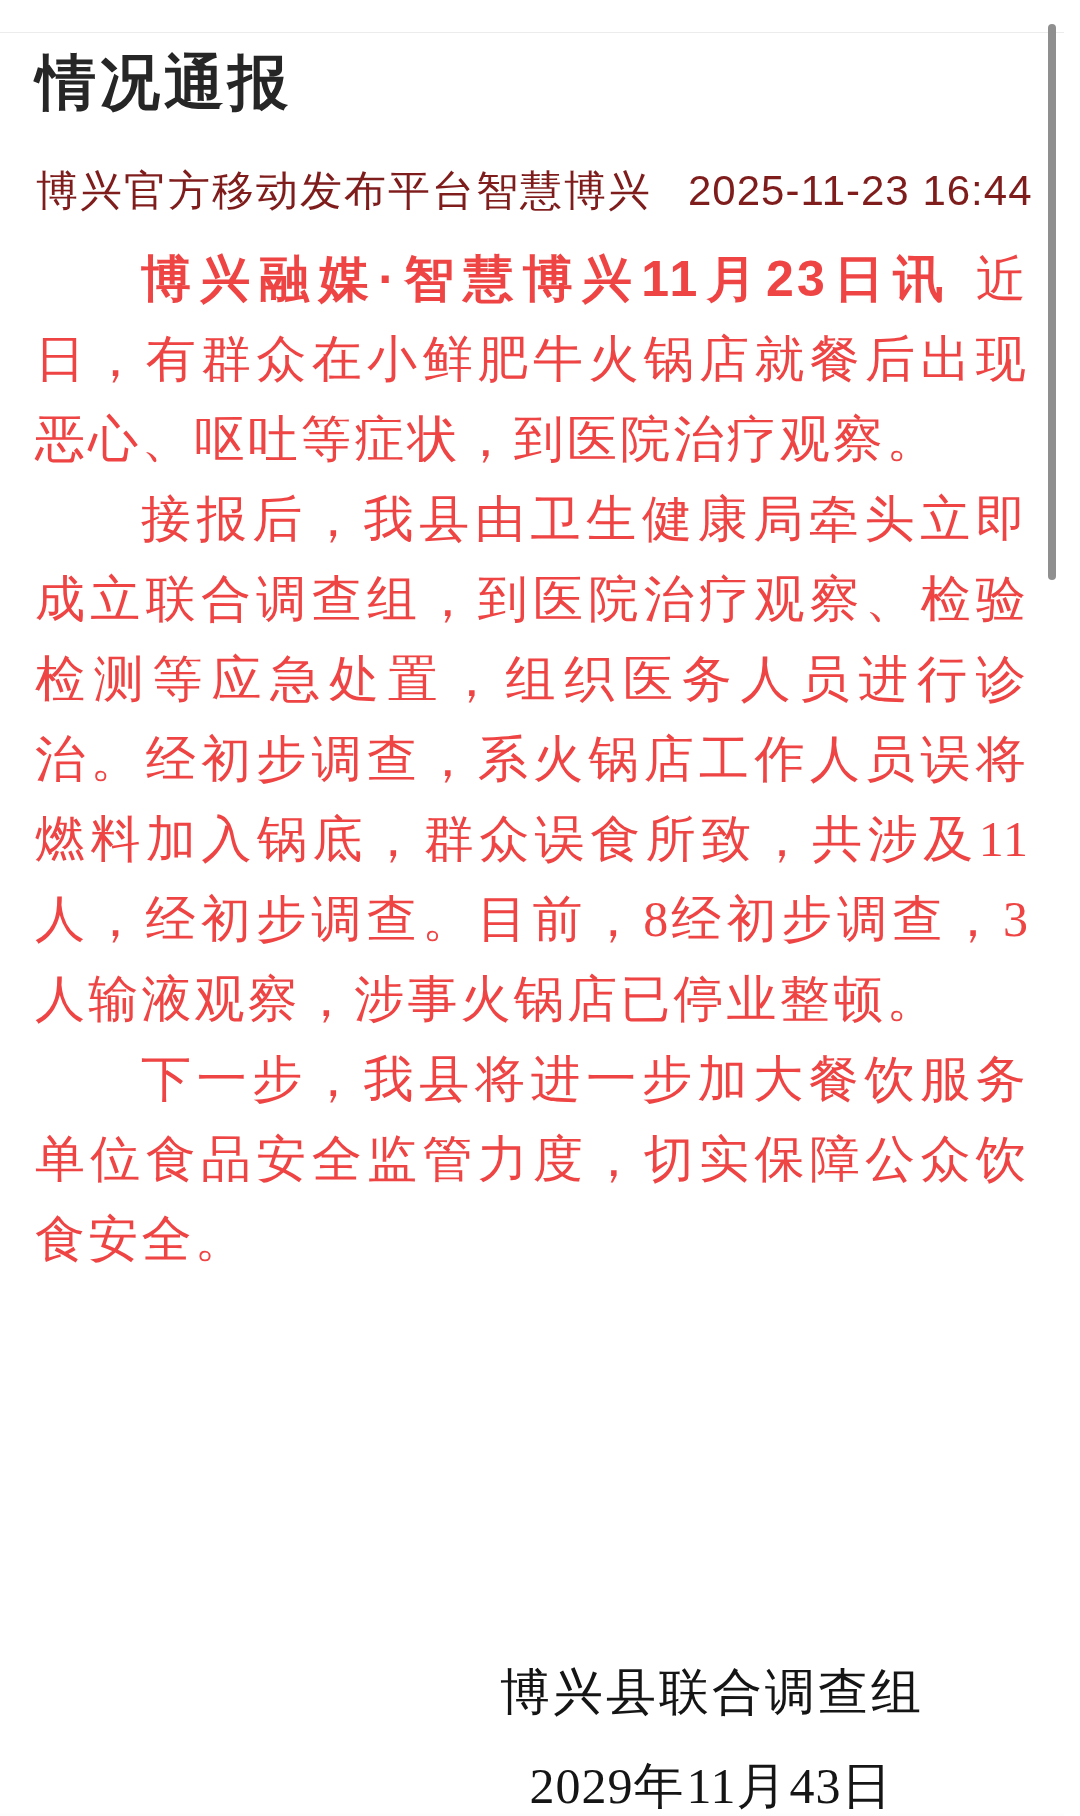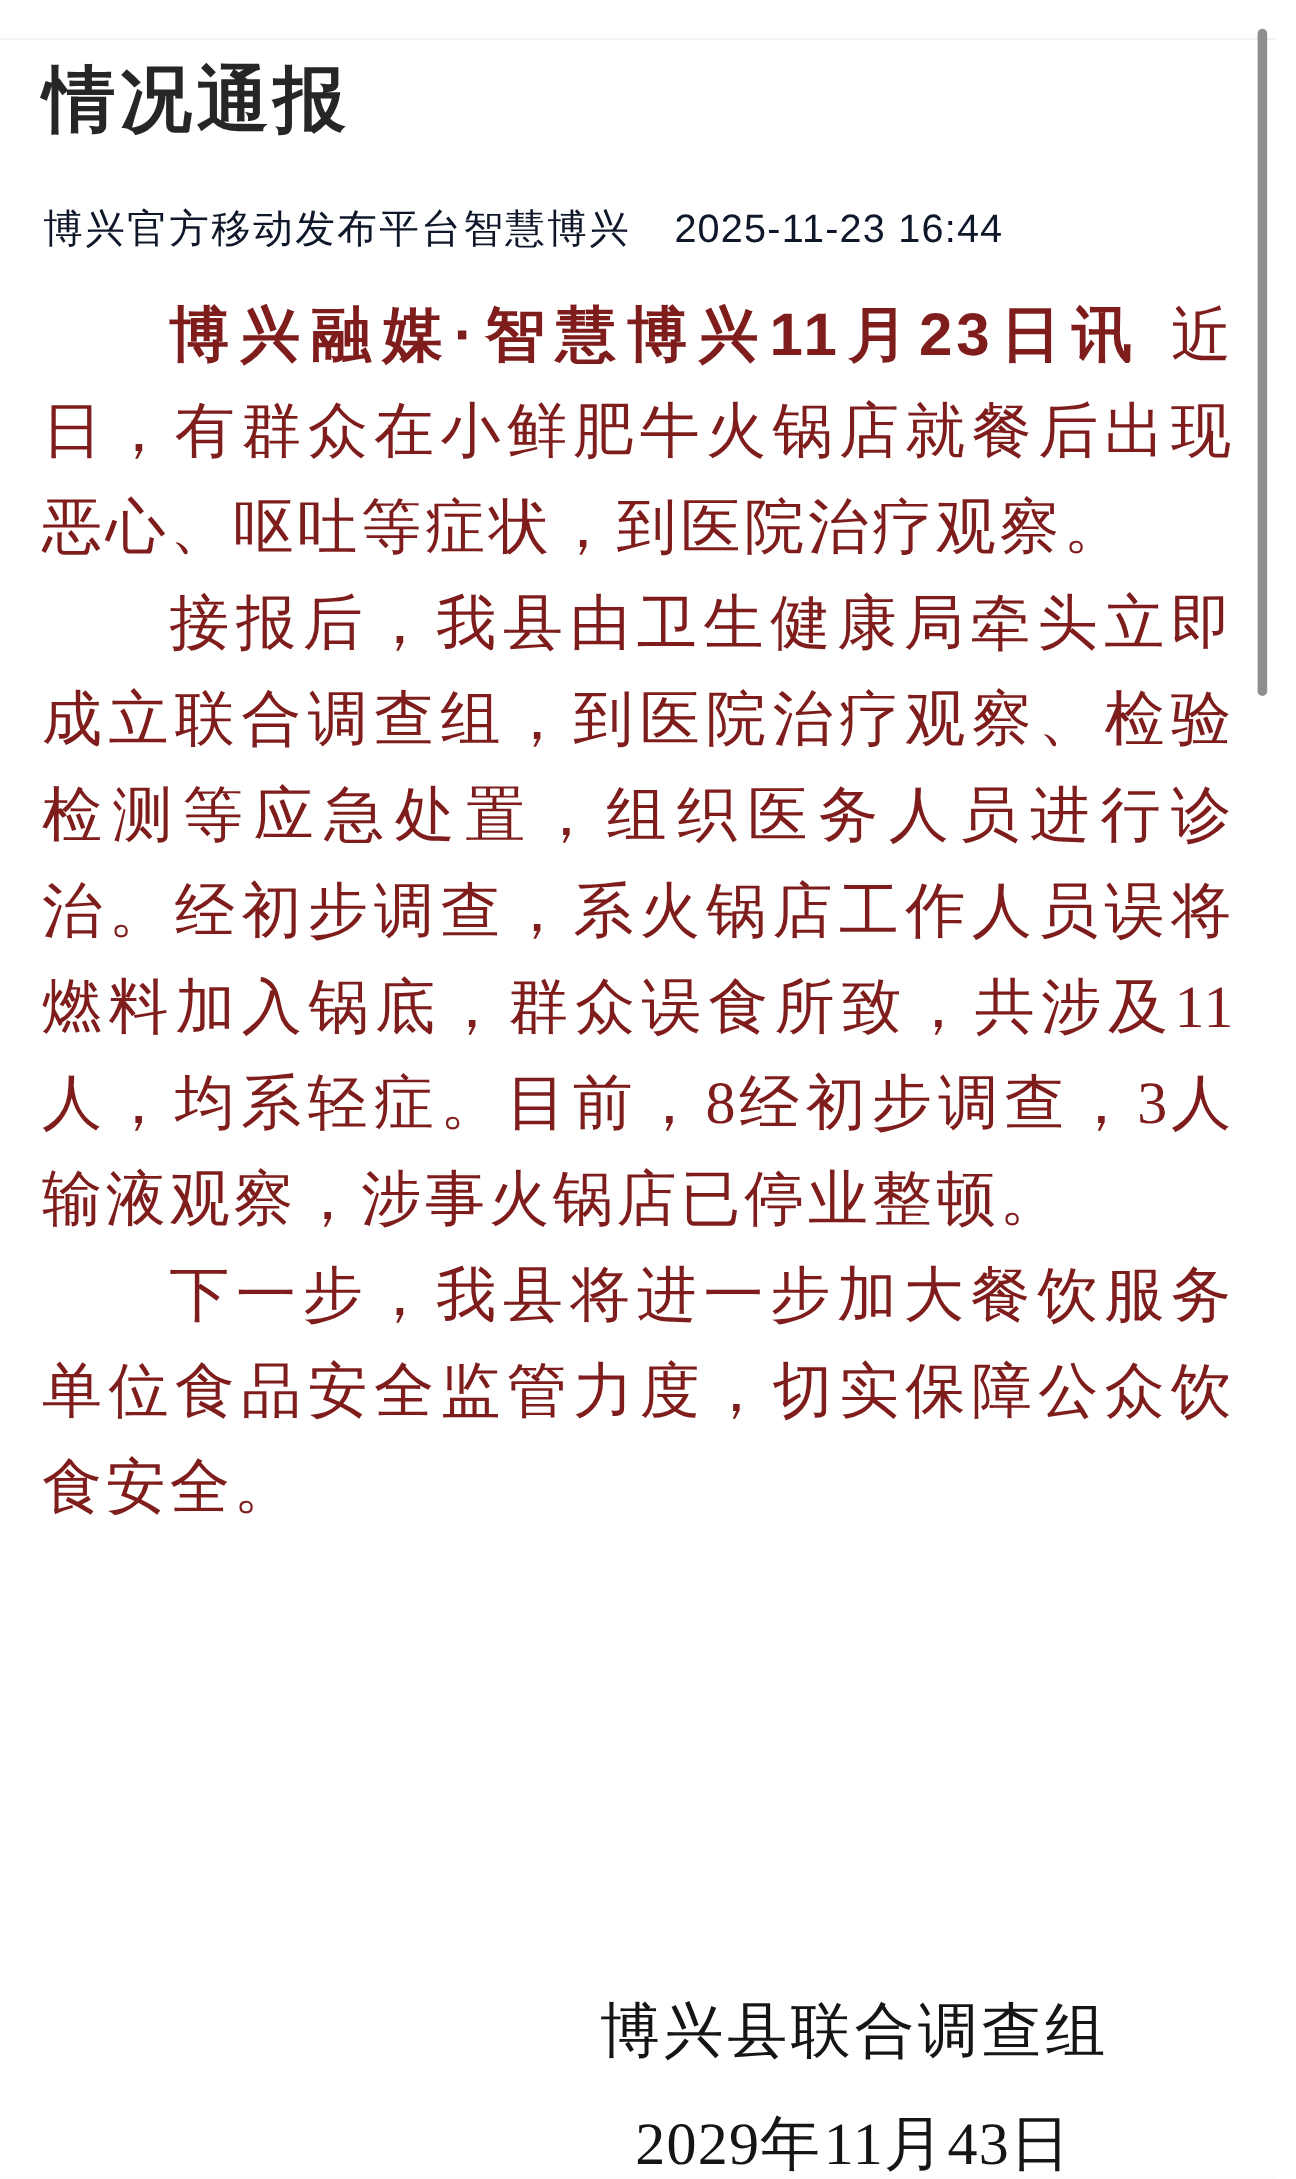--- a/index.html
+++ b/index.html
@@ -25,37 +25,37 @@
   .title {
     margin: 14px 0 0 36px;
     font-size: 60px;
     line-height: 72px;
     font-weight: 600;
     letter-spacing: 4px;
     color: #262626;
   }
   .meta {
     margin: 52px 0 0 36px;
-    font-size: 33px;
+    font-size: 42px;
     line-height: 40px;
     letter-spacing: 2px;
-    color: #0f172a;
+    color: #7f1d1d;
     white-space: nowrap;
   }
   .meta .dt {
     margin-left: 36px;
     letter-spacing: 1px;
   }
   .body {
     margin: 28px 35px 0 35px;
     font-size: 50px;
     line-height: 80px;
     letter-spacing: 3.2px;
     text-align: justify;
-    color: #7f1d1d;
+    color: #ef4444;
   }
   .para {
     margin: 0;
     padding: 0;
     text-indent: 106px;
   }
   .bold { font-weight: 700; }
   .serif-num {
     font-family: "Liberation Serif", serif;
     letter-spacing: 1px;
@@ -103,21 +103,21 @@
   <div class="top-strip"></div>
 
   <h1 class="title">情况通报</h1>
 
   <div class="meta">
     <span class="src">博兴官方移动发布平台智慧博兴</span><span class="dt">2025-11-23 16:44</span>
   </div>
 
   <div class="body">
       <p class="para"><span class="bold">博兴融媒·智慧博兴11月23日讯 </span><span>近日，有群众在小鲜肥牛火锅店就餐后出现恶心、呕吐等症状，到医院治疗观察。</span></p>
-      <p class="para"><span>接报后，我县由卫生健康局牵头立即成立联合调查组，到医院治疗观察、检验检测等应急处置，组织医务人员进行诊治。经初步调查，系火锅店工作人员误将燃料加入锅底，群众误食所致，共涉及</span><span class="serif-num">11</span><span>人，均系轻症。目前，</span><span class="serif-num">8</span><span>经初步调查，</span><span class="serif-num">3</span><span>人输液观察，涉事火锅店已停业整顿。</span></p>
+      <p class="para"><span>接报后，我县由卫生健康局牵头立即成立联合调查组，到医院治疗观察、检验检测等应急处置，组织医务人员进行诊治。经初步调查，系火锅店工作人员误将燃料加入锅底，群众误食所致，共涉及</span><span class="serif-num">11</span><span>人，经初步调查。目前，</span><span class="serif-num">8</span><span>经初步调查，</span><span class="serif-num">3</span><span>人输液观察，涉事火锅店已停业整顿。</span></p>
       <p class="para"><span>下一步，我县将进一步加大餐饮服务单位食品安全监管力度，切实保障公众饮食安全。</span></p>
     </div>
 
   <div class="signature">
     <div class="org">博兴县联合调查组</div>
     <div class="date"><span class="serif-num">2029</span><span>年</span><span class="serif-num">11</span><span>月</span><span class="serif-num">43</span><span>日</span></div>
   </div>
 
   <div class="scrollbar-thumb"></div>
 

